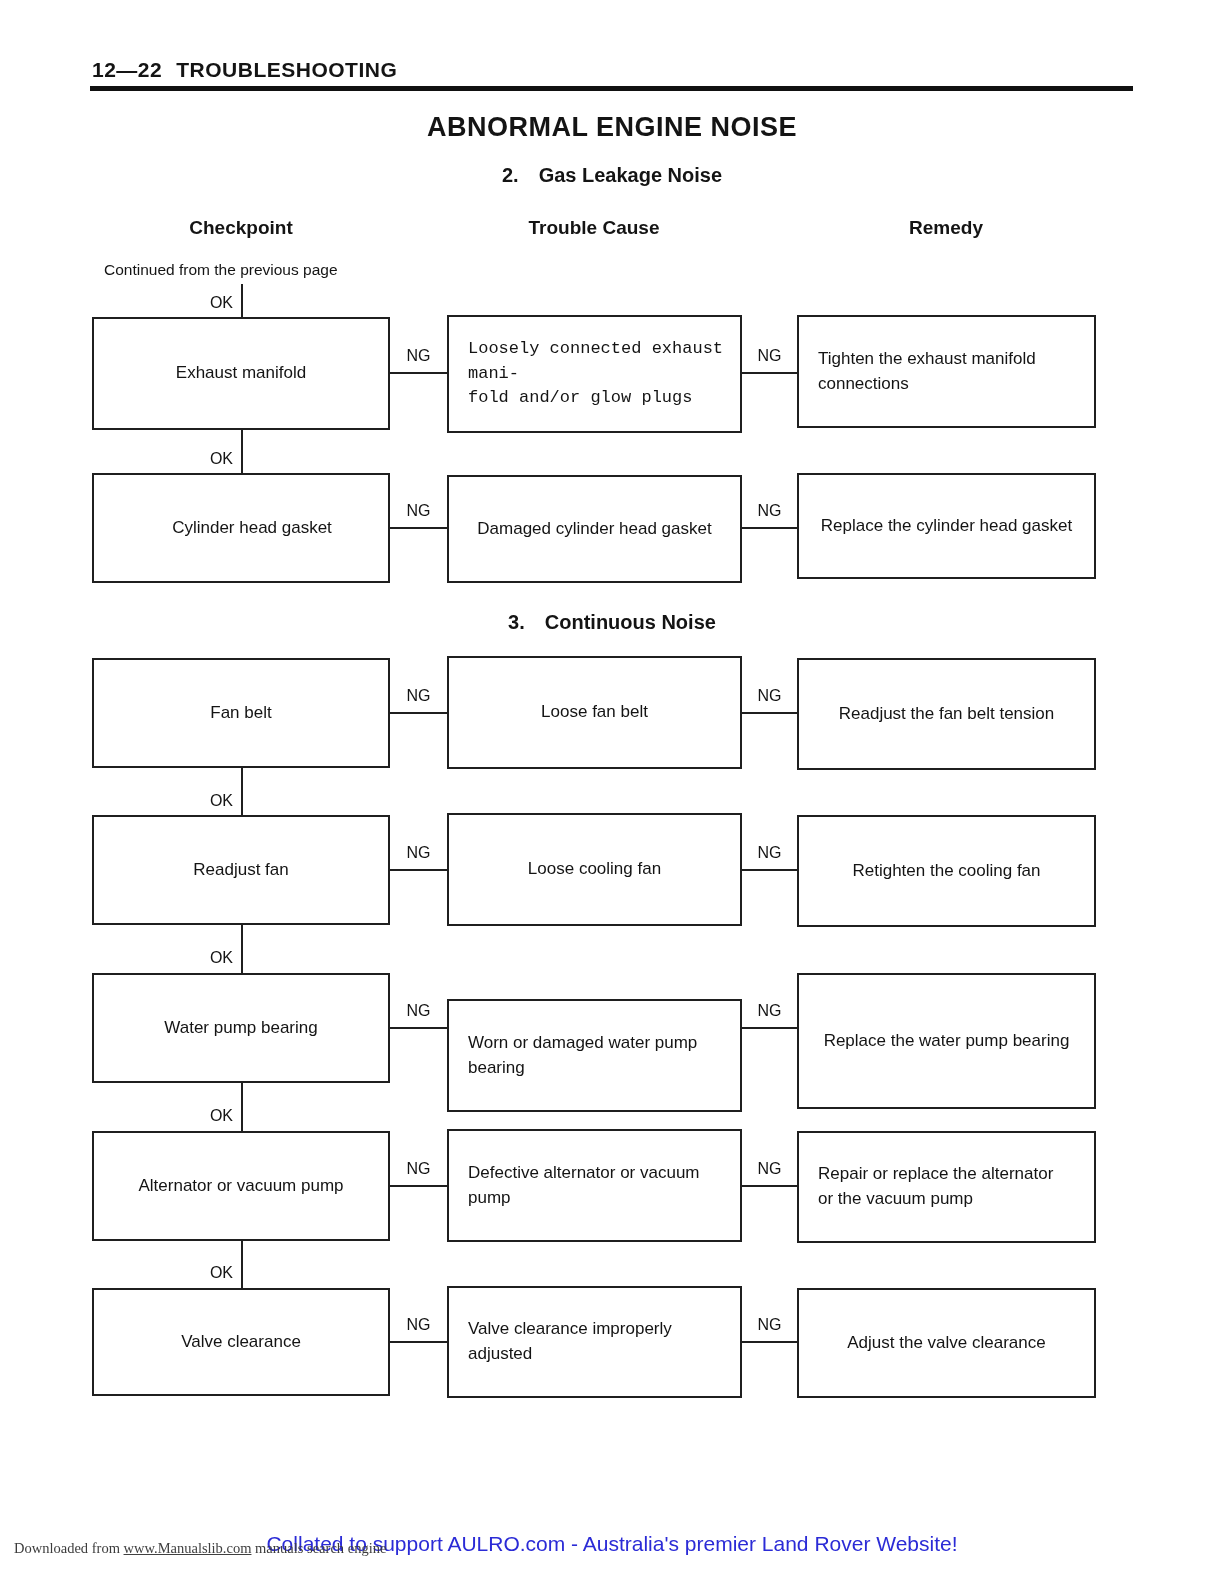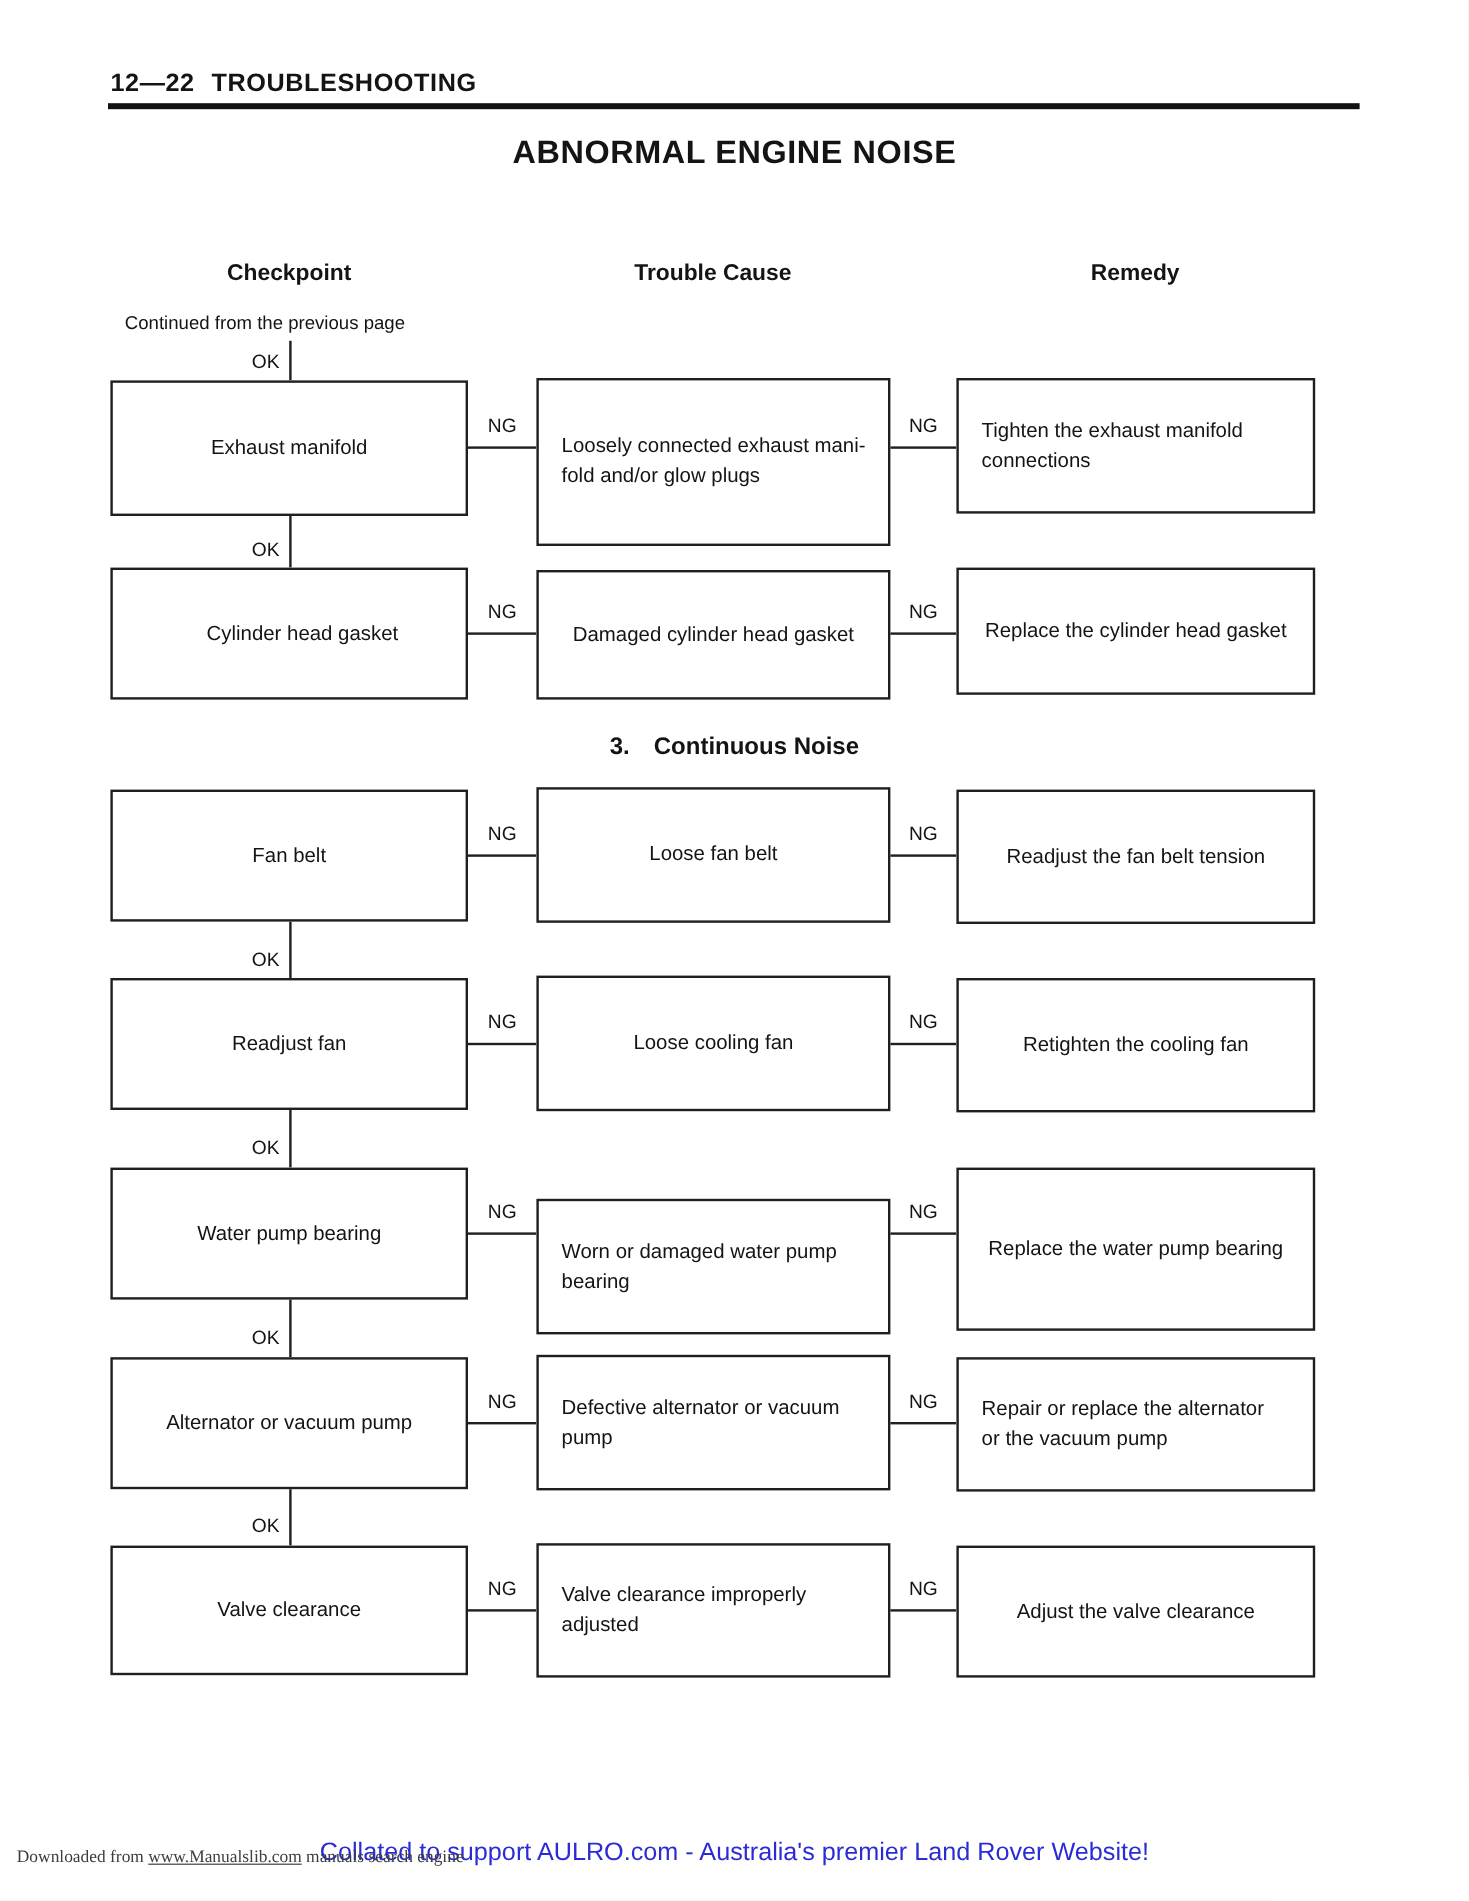--- a/index.html
+++ b/index.html
@@ -95,36 +95,39 @@
 <body>
 
 <div class="page">
 
   <div class="page-header">
     <span class="page-num">12—22</span><span>TROUBLESHOOTING</span>
   </div>
   <div class="header-rule"></div>
 
   <div class="doc-title">ABNORMAL ENGINE NOISE</div>
+  <div class="section-heading sec-2">
+    <span class="sec-num">2.</span><span>Gas Leakage Noise</span>
+  </div>
 
   <div class="col-header c1">Checkpoint</div>
   <div class="col-header c2">Trouble Cause</div>
   <div class="col-header c3">Remedy</div>
 
   <div class="continued-note">Continued from the previous page</div>
   <div class="vline" style="top:284px;height:33px;"></div>
   <div class="ok-label" style="top:292px;">OK</div>
 
   <div>
     <div class="box c1 center" style="top:317px;height:113px;">
         <span>Exhaust manifold</span>
       </div>
     <div class="hline g1" style="top:372px;"></div>
     <div class="ng-label g1" style="top:344px;">NG</div>
-    <div class="box c2 leftal" style="top:315px;height:140px;">
+    <div class="box c2 leftal" style="top:315px;height:118px;font-family:Liberation Mono, monospace;">
         <span>Loosely connected exhaust mani-
 fold and/or glow plugs</span>
       </div>
     <div class="hline g2" style="top:372px;"></div>
     <div class="ng-label g2" style="top:344px;">NG</div>
     <div class="box c3 leftal" style="top:315px;height:113px;">
         <span>Tighten the exhaust manifold
 connections</span>
       </div>
   </div>

